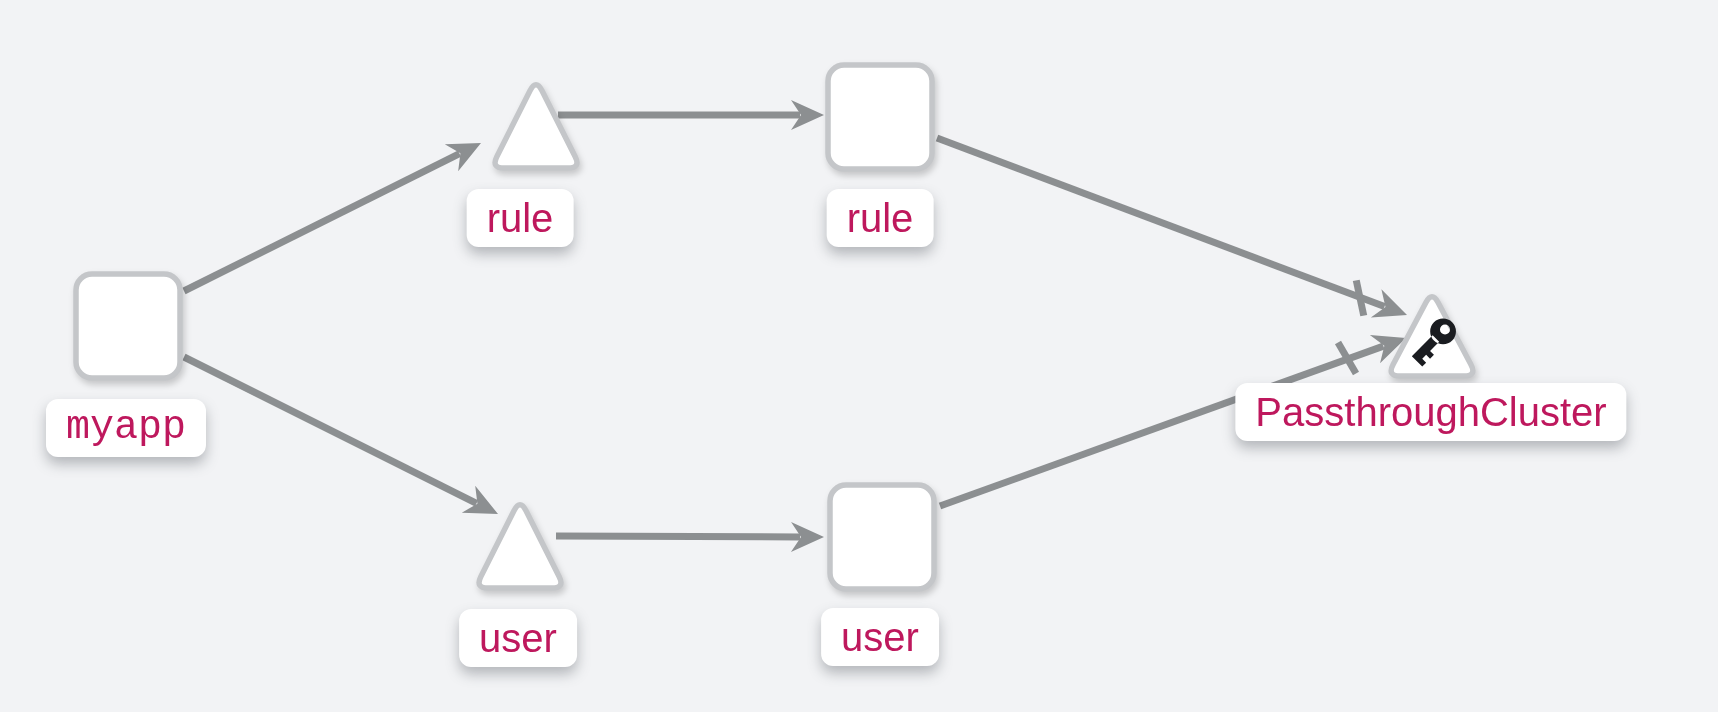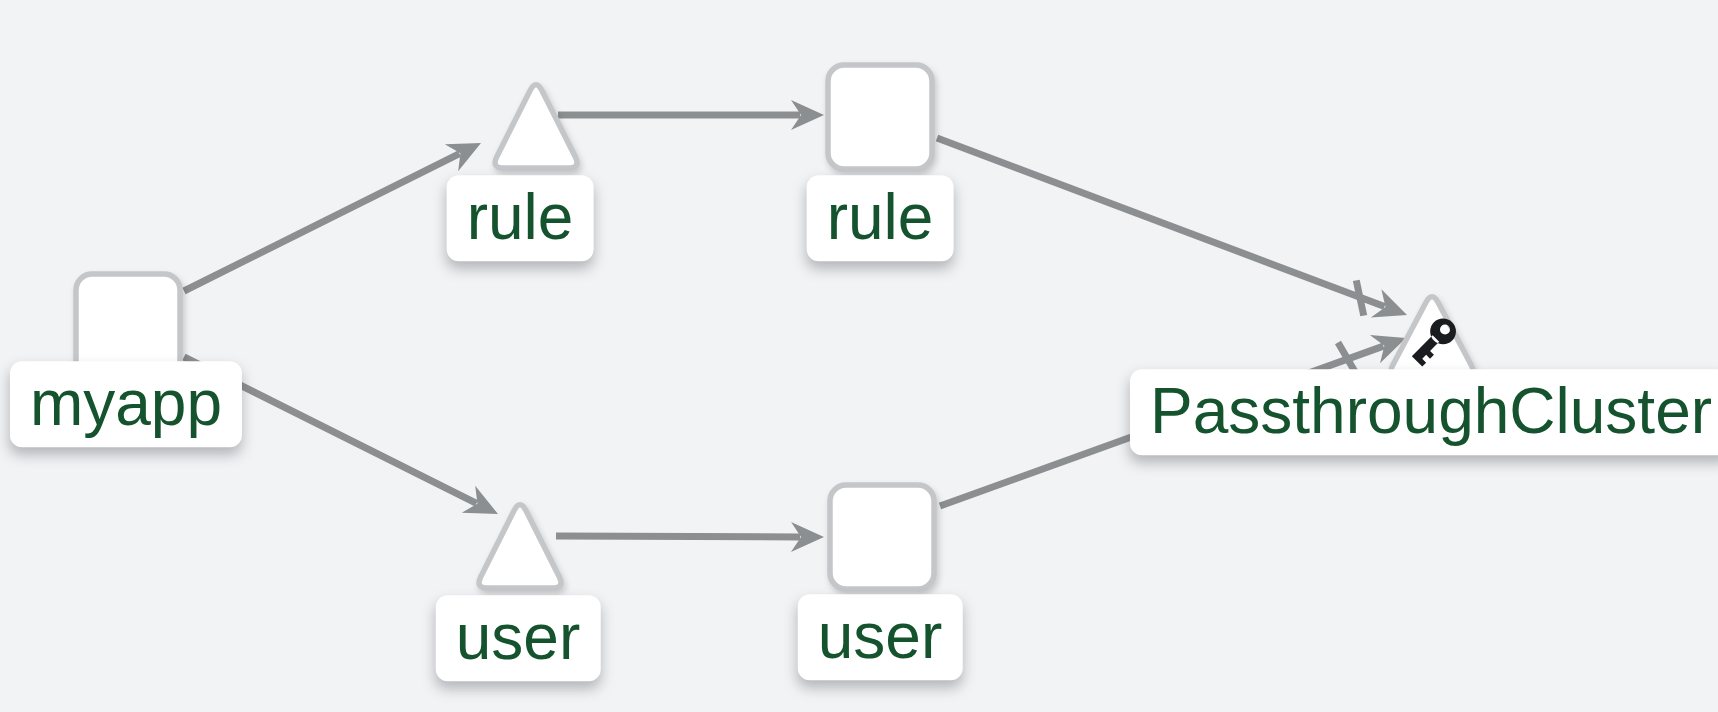--- a/index.html
+++ b/index.html
@@ -10,22 +10,22 @@
     overflow:hidden;
     font-family:"Liberation Sans", sans-serif;
   }
   #graph-svg{position:absolute;left:0;top:0;}
   .node-shape{filter:drop-shadow(2px 4px 3px rgba(0,0,0,0.18));}
   .edge-line{stroke-linecap:butt;}
   .node-label{
     position:absolute;
     transform:translate(-50%,-50%);
     background:#ffffff;
-    color:#14532d;
-    font-size:64px;
+    color:#be185d;
+    font-size:40px;
     line-height:1.15;
     padding:6px 20px;
     border-radius:12px;
     white-space:nowrap;
     box-shadow:0 7px 13px rgba(80,84,92,0.38);
     user-select:none;
   }
 </style>
 </head>
 <body>
@@ -72,20 +72,20 @@
       </g>
       <g>
         <rect x="830" y="485" width="104" height="104" rx="16" fill="#ffffff" stroke="#c4c6c9" stroke-width="5.5" class="node-shape"></rect>
       </g>
       <g>
         <path d="M1425.9,302.5 Q1432,291 1438.1,302.5 L1470.9,364.5 Q1477,376 1464.0,376.0 L1400.0,376.0 Q1387,376 1393.1,364.5 Z" fill="#ffffff" stroke="#c4c6c9" stroke-width="5.5" stroke-linejoin="round" class="node-shape"></path>
         <path d="M-31,0 a14,14 0 1 0 28,0 a14,14 0 1 0 -28,0 Z M-14.5,0 a5.5,5.5 0 1 1 -11,0 a5.5,5.5 0 1 1 11,0 Z M-6,-5 H8 V-11 H14 V-5 H20 V-11 H26 V5 H-6 Z" fill="#1a1c20" fill-rule="nonzero" transform="translate(1432,342.5) rotate(135) scale(0.92)"></path>
       </g>
     </svg>
   <div id="labels">
-      <div class="node-label" style="left: 126px; top: 404px;">myapp</div>
+      <div class="node-label" style="left: 126px; top: 428px; font-family: Liberation Mono, monospace;">myapp</div>
       <div class="node-label" style="left: 520px; top: 218px;">rule</div>
       <div class="node-label" style="left: 880px; top: 218px;">rule</div>
       <div class="node-label" style="left: 518px; top: 638px;">user</div>
       <div class="node-label" style="left: 880px; top: 637px;">user</div>
       <div class="node-label" style="left: 1431px; top: 412px;">PassthroughCluster</div>
     </div>
 </div>
 
 </body></html>

